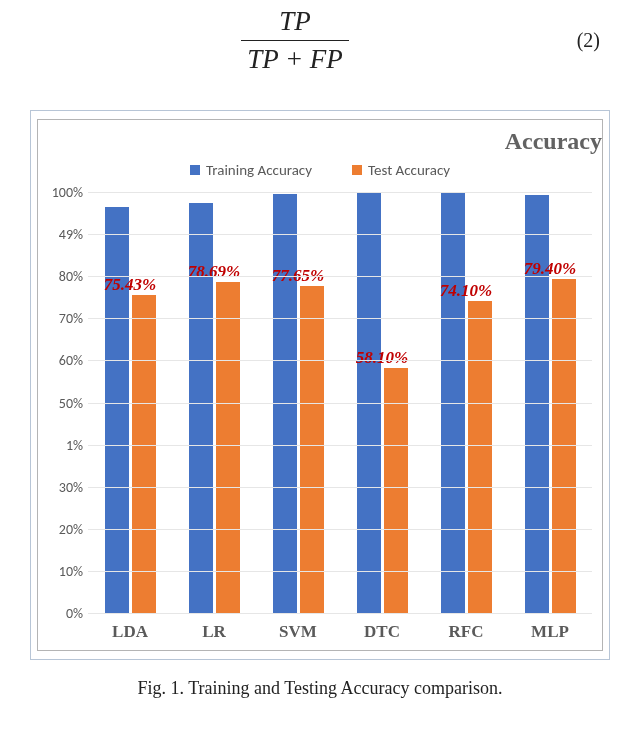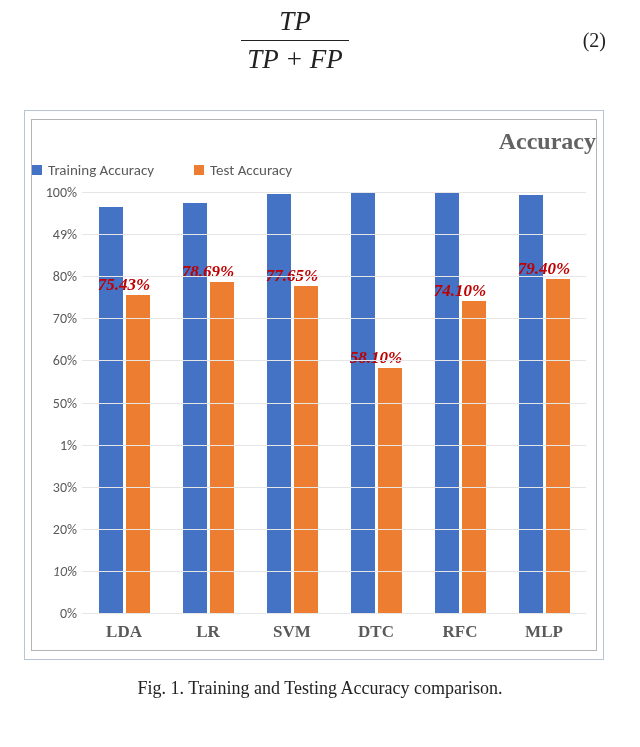--- a/index.html
+++ b/index.html
@@ -9,21 +9,21 @@
     height: 747px;
     background: #ffffff;
     font-family: "Times New Roman", Times, serif;
     color: #333;
   }
   .page {
     width: 640px;
     height: 747px;
     position: relative;
     box-sizing: border-box;
-    padding: 0 24px;
+    padding: 0 30px;
   }
   .equation-row {
     display: flex;
     align-items: center;
     justify-content: space-between;
     height: 80px;
     padding: 0 10px 0 0;
   }
   .equation {
     flex: 1;
@@ -75,20 +75,21 @@
   .chart-title {
     text-align: right;
     font-family: "Times New Roman", Times, serif;
     font-weight: bold;
     font-size: 24px;
     color: #626262;
     padding: 8px 0 6px 0;
   }
   .legend {
     display: flex;
+    justify-content: center;
     gap: 40px;
     font-family: Calibri, Arial, sans-serif;
     font-size: 15px;
     color: #5a5a5a;
     padding-bottom: 6px;
   }
   .legend-item {
     display: flex;
     align-items: center;
     gap: 6px;
@@ -248,21 +249,21 @@
               </div>
               <div class="group">
                 <div class="bar bar-train" style="height: 99.3%; background: rgb(68, 114, 196);"></div>
                 <div class="bar bar-test" style="height: 79.4%; background: rgb(237, 125, 49);"></div>
                 <div class="data-label" style="top: calc(20.6% - 20px);">79.40%</div>
               </div>
             </div>
         <div class="gridline" style="top: 100%;"></div>
             <div class="ylabel" style="top: 100%;">0%</div>
             <div class="gridline" style="top: 90%;"></div>
-            <div class="ylabel" style="top: 90%; font-style: italic;">10%</div>
+            <div class="ylabel" style="top: 90%;">10%</div>
             <div class="gridline" style="top: 80%;"></div>
             <div class="ylabel" style="top: 80%;">20%</div>
             <div class="gridline" style="top: 70%;"></div>
             <div class="ylabel" style="top: 70%;">30%</div>
             <div class="gridline" style="top: 60%;"></div>
             <div class="ylabel" style="top: 60%;">1%</div>
             <div class="gridline" style="top: 50%;"></div>
             <div class="ylabel" style="top: 50%;">50%</div>
             <div class="gridline" style="top: 40%;"></div>
             <div class="ylabel" style="top: 40%;">60%</div>

